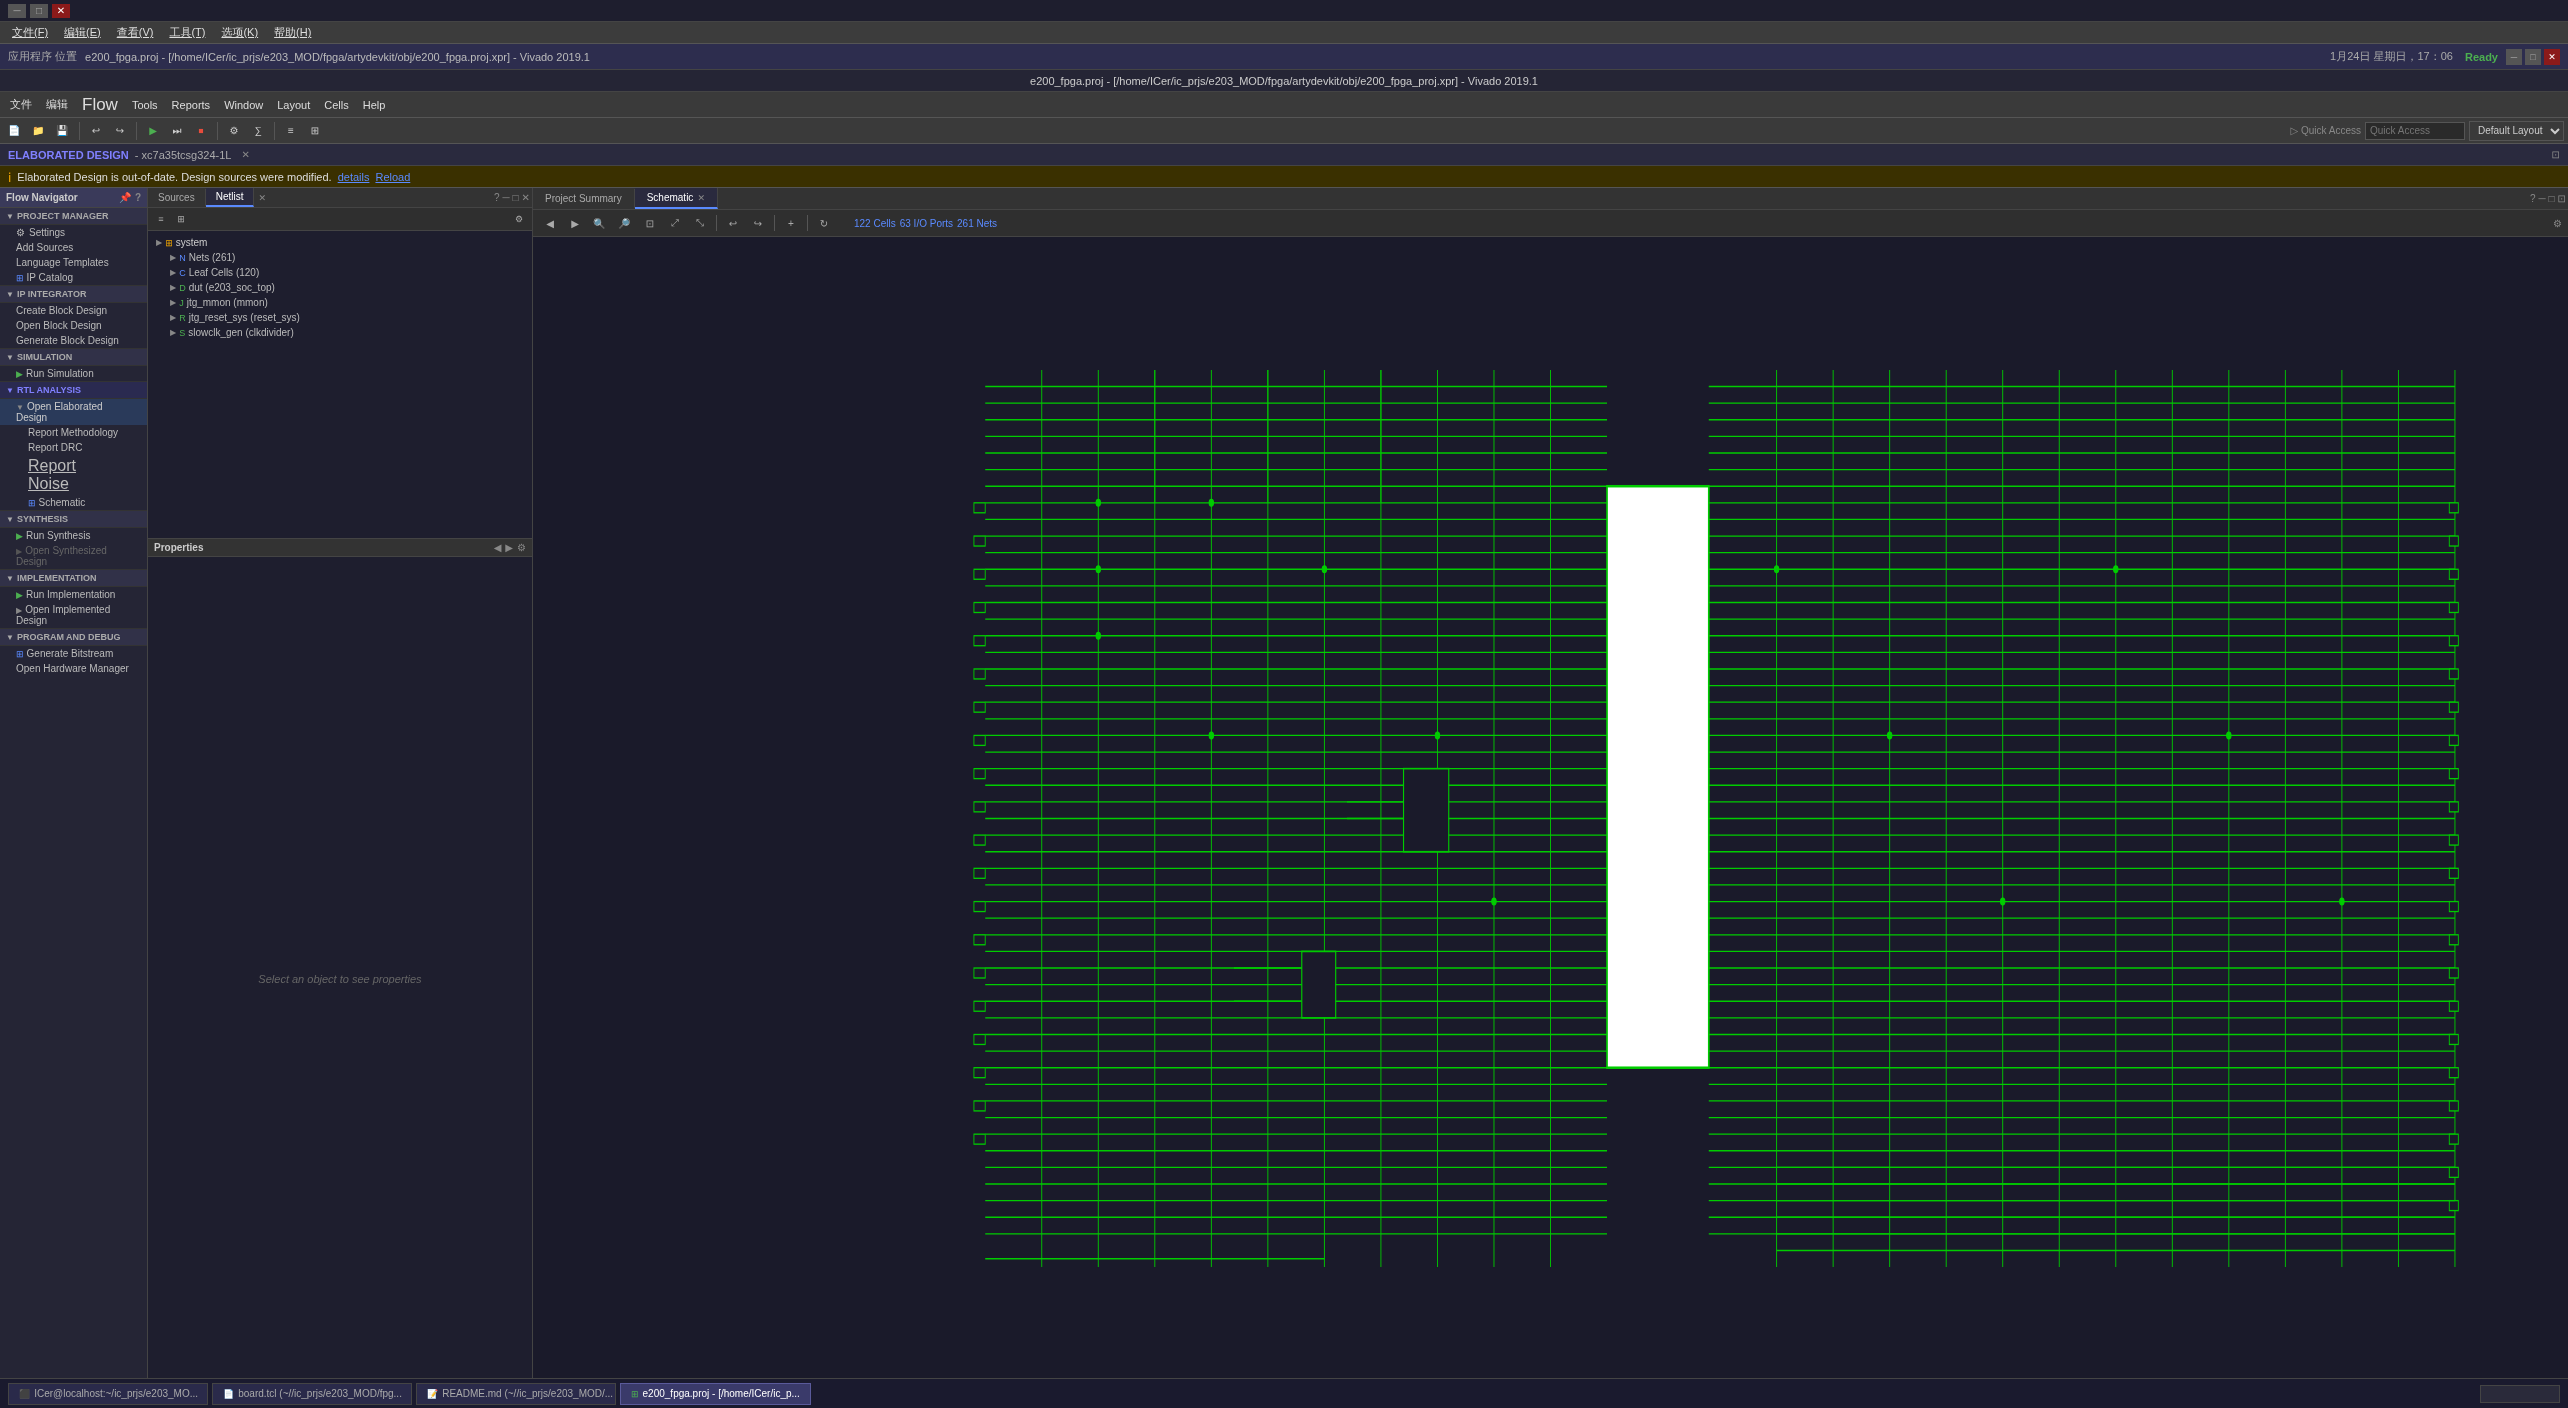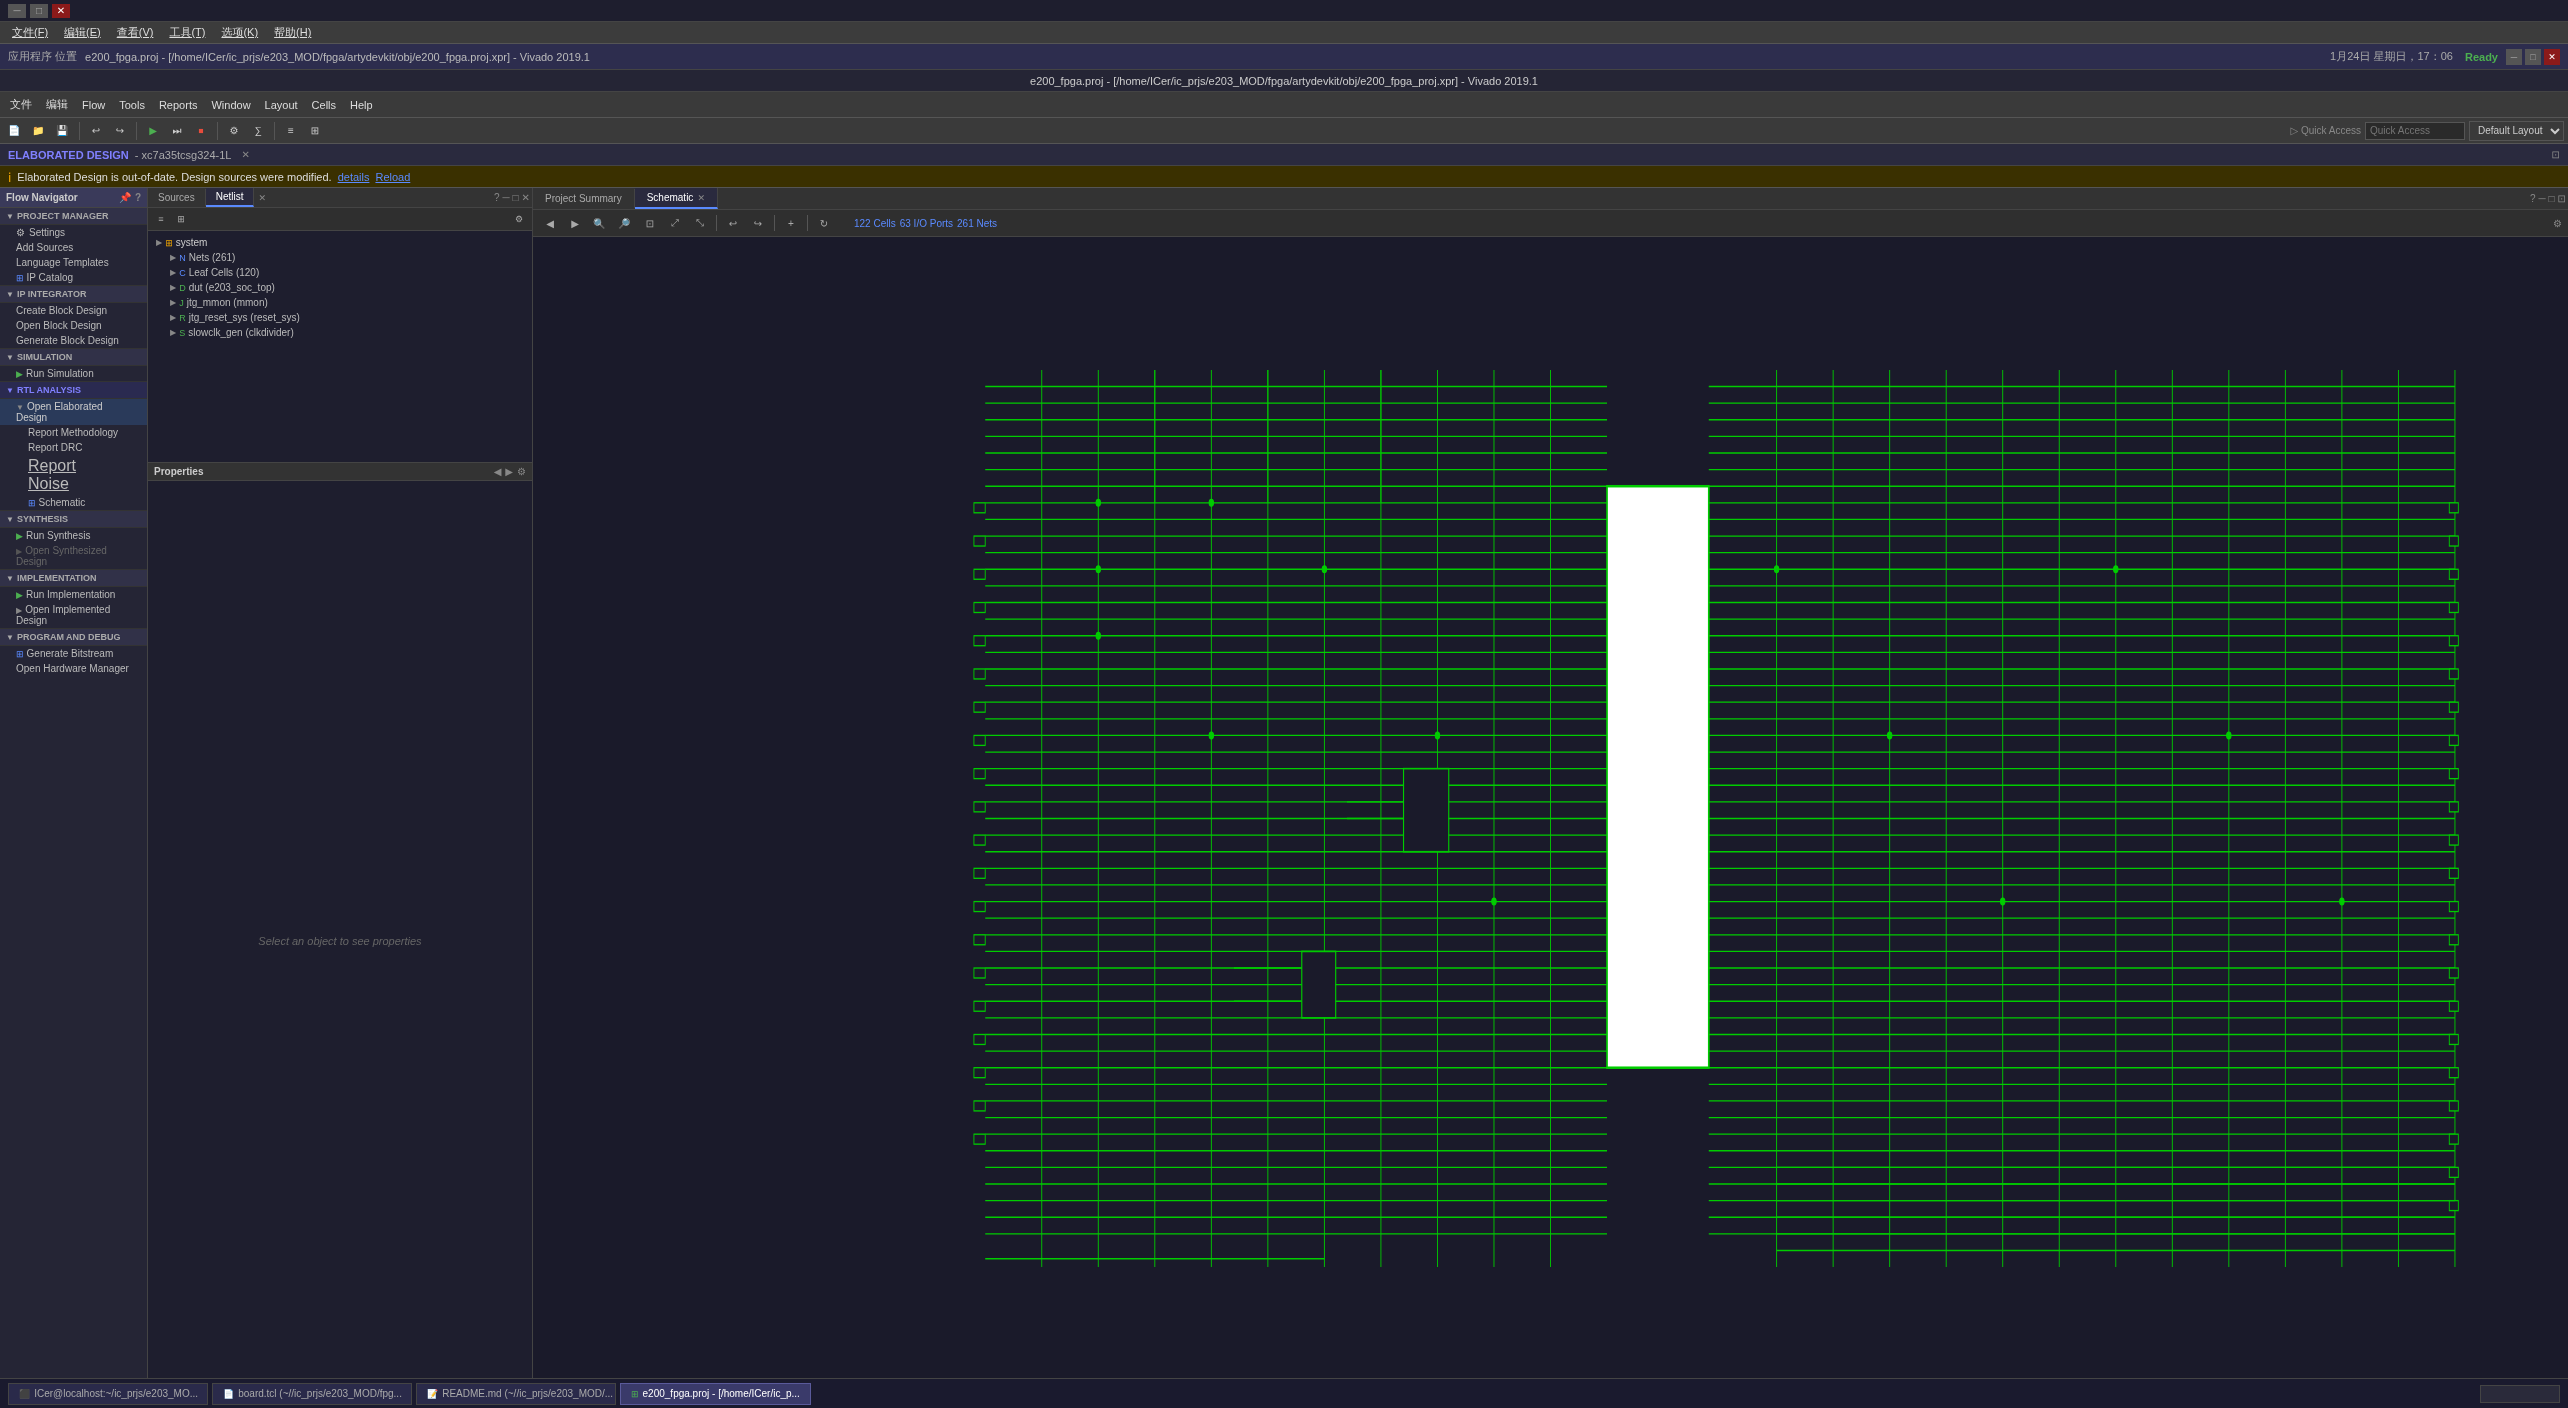--- a/index.html
+++ b/index.html
@@ -81,21 +81,21 @@
 </div>
 
 <div id="main-title-bar" style="background:#252535;height:22px;display:flex;align-items:center;justify-content:center;border-bottom:1px solid #444;">
   <span style="font-size:11px;color:#ccc;">e200_fpga.proj - [/home/ICer/ic_prjs/e203_MOD/fpga/artydevkit/obj/e200_fpga_proj.xpr] - Vivado 2019.1</span>
 </div>
 
 <div id="toolbar" style="background:#3a3a3a;height:26px;display:flex;align-items:center;padding:0 4px;border-bottom:1px solid #555;gap:2px;">
 
   <span style="padding:2px 6px;font-size:11px;color:#ddd;cursor:pointer;">文件</span>
   <span style="padding:2px 6px;font-size:11px;color:#ddd;cursor:pointer;">编辑</span>
-  <span style="padding:2px 6px;font-size:11px;color:#ddd;cursor:pointer;">Flow</span>
+  <span style="padding:2px 6px;font-size:17px;color:#ddd;cursor:pointer;">Flow</span>
   <span style="padding:2px 6px;font-size:11px;color:#ddd;cursor:pointer;">Tools</span>
   <span style="padding:2px 6px;font-size:11px;color:#ddd;cursor:pointer;">Reports</span>
   <span style="padding:2px 6px;font-size:11px;color:#ddd;cursor:pointer;">Window</span>
   <span style="padding:2px 6px;font-size:11px;color:#ddd;cursor:pointer;">Layout</span>
   <span style="padding:2px 6px;font-size:11px;color:#ddd;cursor:pointer;">Cells</span>
   <span style="padding:2px 6px;font-size:11px;color:#ddd;cursor:pointer;">Help</span>
 </div>
 
 <div id="toolbar2" style="background:#3a3a3a;height:26px;display:flex;align-items:center;padding:0 4px;border-bottom:1px solid #555;gap:2px;">
   <div class="toolbar-btn">📄</div>
@@ -233,21 +233,21 @@
       </div>
       <div style="padding:2px 16px;font-size:10px;color:#bbb;cursor:pointer;display:flex;align-items:center;gap:3px;">
         <span style="font-size:9px;color:#5a8aff;">⊞</span>Generate Bitstream
       </div>
       <div style="padding:2px 16px;font-size:10px;color:#bbb;cursor:pointer;">Open Hardware Manager</div>
     </div>
   </div>
 
   <div id="center-panel" style="width:385px;border-right:1px solid #444;flex-shrink:0;display:flex;flex-direction:column;">
 
-    <div id="sources-panel" style="height:275px;border-bottom:1px solid #444;display:flex;flex-direction:column;">
+    <div id="sources-panel" style="height:351px;border-bottom:1px solid #444;display:flex;flex-direction:column;">
       <div style="display:flex;background:#333;border-bottom:1px solid #444;align-items:center;">
         <div style="padding:3px 10px;font-size:10px;cursor:pointer;color:#aaa;border-right:1px solid #444;">Sources</div>
         <div style="padding:3px 10px;font-size:10px;cursor:pointer;color:#fff;border-right:1px solid #444;background:#2a2a3e;border-bottom:2px solid #5a8aff;">Netlist</div>
         <div style="font-size:9px;color:#888;cursor:pointer;padding:0 4px;">✕</div>
         <div style="margin-left:auto;display:flex;gap:3px;padding:2px;">
           <span style="font-size:10px;color:#888;cursor:pointer;">?</span>
           <span style="font-size:10px;color:#888;cursor:pointer;">─</span>
           <span style="font-size:10px;color:#888;cursor:pointer;">□</span>
           <span style="font-size:10px;color:#888;cursor:pointer;">✕</span>
         </div>

